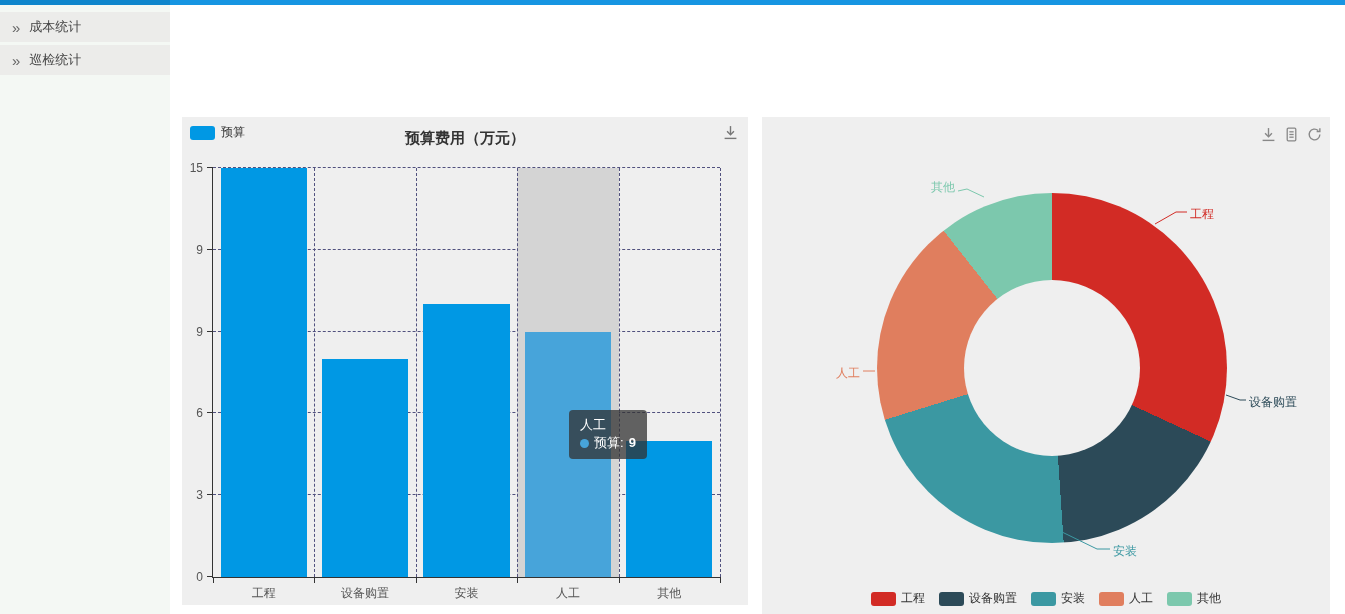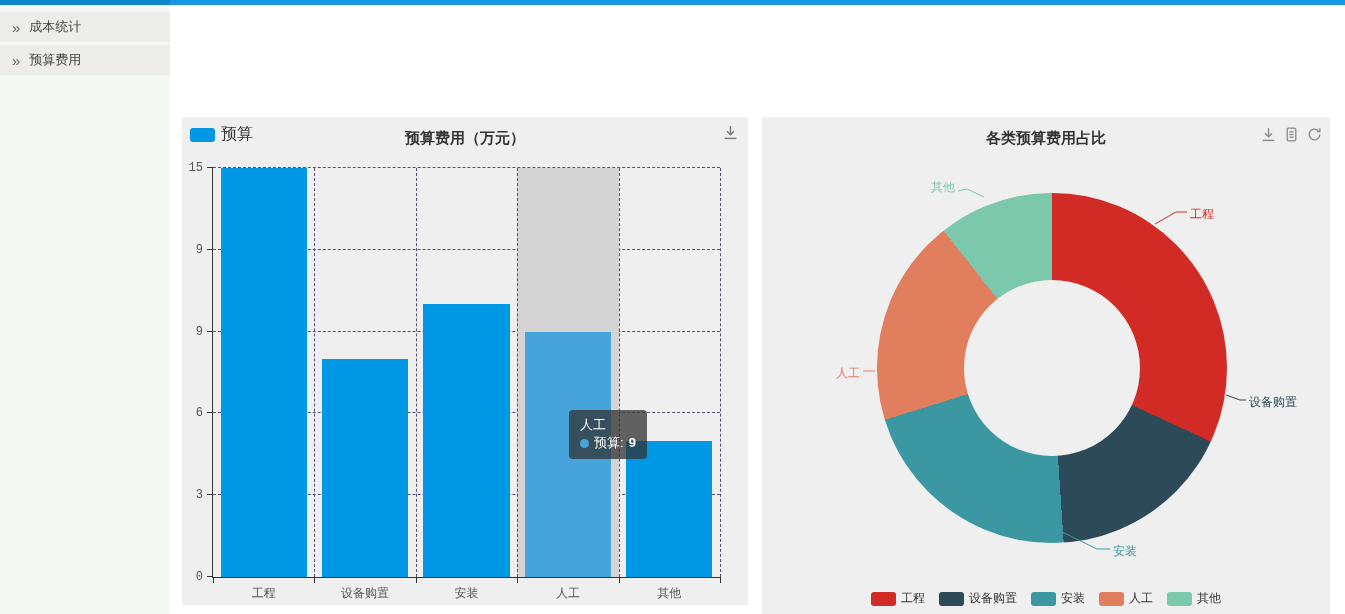--- a/index.html
+++ b/index.html
@@ -31,32 +31,32 @@
              font-weight:bold;display:flex;align-items:center;gap:4px;padding:0 10px;cursor:pointer;
              font-family:inherit;}
   
   .card{position:absolute;background:#efefef;}
   .card-bar{left:182px;top:117px;width:566px;height:488px;}
   .card-pie{left:762px;top:117px;width:568px;height:497px;}
   .card h3{margin:0;position:absolute;top:12px;left:0;width:100%;text-align:center;
            font-size:15px;font-weight:bold;color:#333;font-family:Liberation Serif, serif;}
   .bar-legend{position:absolute;left:8px;top:7px;display:flex;align-items:center;gap:6px;cursor:pointer;}
   .swatch{width:25px;height:14px;border-radius:3px;background:#0098e4;}
-  .legend-text{font-size:16px;color:#333;}
+  .legend-text{font-size:12px;color:#333;}
   .dl-single{position:absolute;right:10px;top:8px;color:#777;cursor:pointer;}
   .toolbox{position:absolute;right:8px;top:10px;display:flex;gap:8px;color:#888;}
   .toolbox span{cursor:pointer;}
   
   .plot{position:absolute;left:30px;top:51px;width:508px;height:410px;
         border-left:1px solid #333;border-bottom:1px solid #333;}
   .grid-h{position:absolute;left:0;right:0;height:0;border-top:1px dashed #51517e;}
   .grid-v{position:absolute;top:0;bottom:0;width:0;border-left:1px dashed #51517e;}
   .ytick{position:absolute;left:-6px;width:6px;height:0;border-top:1px solid #333;}
   .xtick{position:absolute;bottom:-6px;height:6px;width:0;border-left:1px solid #333;}
-  .ylab{position:absolute;left:-10px;transform:translateX(-100%);font-size:12px;color:#555;font-family:Liberation Mono, monospace;}
+  .ylab{position:absolute;left:-10px;transform:translateX(-100%);font-size:12px;color:#555;}
   .slot{position:absolute;top:0;bottom:0;}
   .band{position:absolute;top:0;bottom:0;left:0;right:0;background:#d4d4d4;}
   .bar{position:absolute;bottom:0;left:7.5%;width:85%;background:#0098e4;}
   .xlab{position:absolute;top:100%;margin-top:8px;width:100%;text-align:center;font-size:12px;color:#555;}
   .tooltip{position:absolute;left:356px;top:242px;z-index:6;background:rgba(50,50,50,0.75);
            border-radius:4px;padding:6px 11px 7px 11px;color:#fff;font-size:13px;line-height:1.4;
            white-space:nowrap;pointer-events:none;}
   .tt-row{display:flex;align-items:center;gap:5px;}
   .tt-dot{width:9px;height:9px;border-radius:50%;background:#3aa0dc;display:inline-block;}
   .tt-val{font-weight:bold;}
@@ -79,21 +79,21 @@
     <div class="topbar-left"></div>
   </div>
 
   <aside class="sidebar">
     <div class="side-item">
       <span class="chev">»</span>
       <span>成本统计</span>
     </div>
     <div class="side-item">
       <span class="chev">»</span>
-      <span>预算费用</span>
+      <span>巡检统计</span>
     </div>
   </aside>
 
 
 
   <section class="card card-bar">
     <div class="bar-legend">
       <span class="swatch" style="background: rgb(0, 152, 228);"></span>
       <span class="legend-text">预算</span>
     </div>
@@ -161,21 +161,20 @@
         <div class="tt-row">
           <span class="tt-dot" style="background: rgb(71, 164, 218);"></span>
           <span>预算:</span>
           <span class="tt-val">9</span>
         </div>
       </div>
       </div>
   </section>
 
   <section class="card card-pie">
-    <h3>各类预算费用占比</h3>
     <div class="toolbox">
       <span>
         <svg width="15" height="15" viewBox="0 0 14 14" fill="none" stroke="currentColor" stroke-width="1.3">
           <path d="M7 1v7.5"></path>
             <path d="M3.8 5.8 7 9l3.2-3.2"></path>
             <path d="M1.5 12.5h11"></path>
         </svg>
       </span>
       <span>
         <svg width="15" height="15" viewBox="0 0 14 14" fill="none" stroke="currentColor" stroke-width="1.2">

